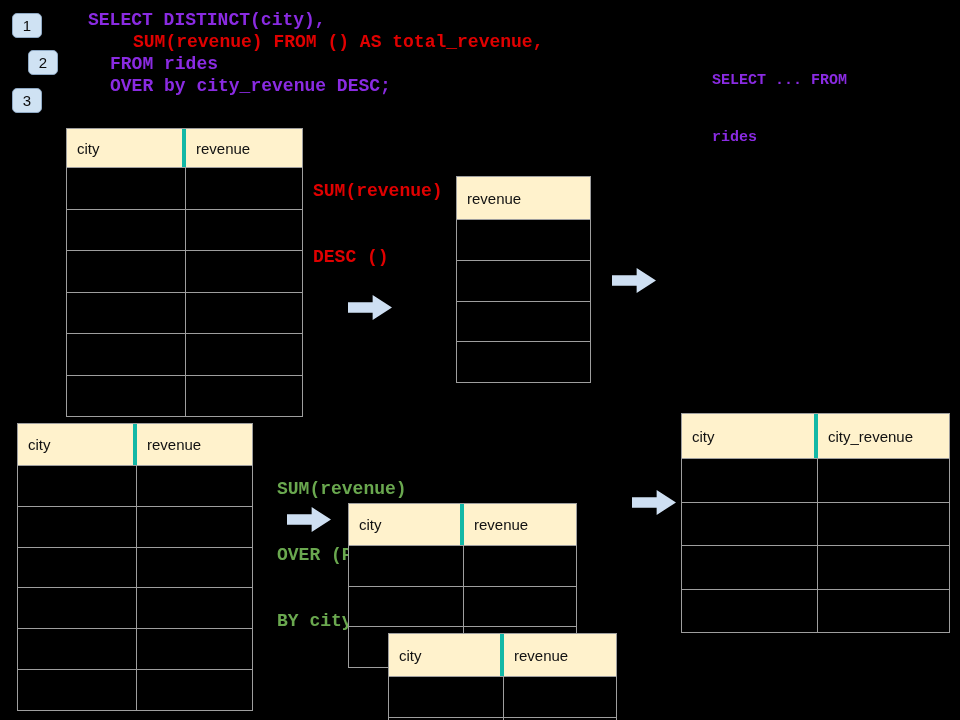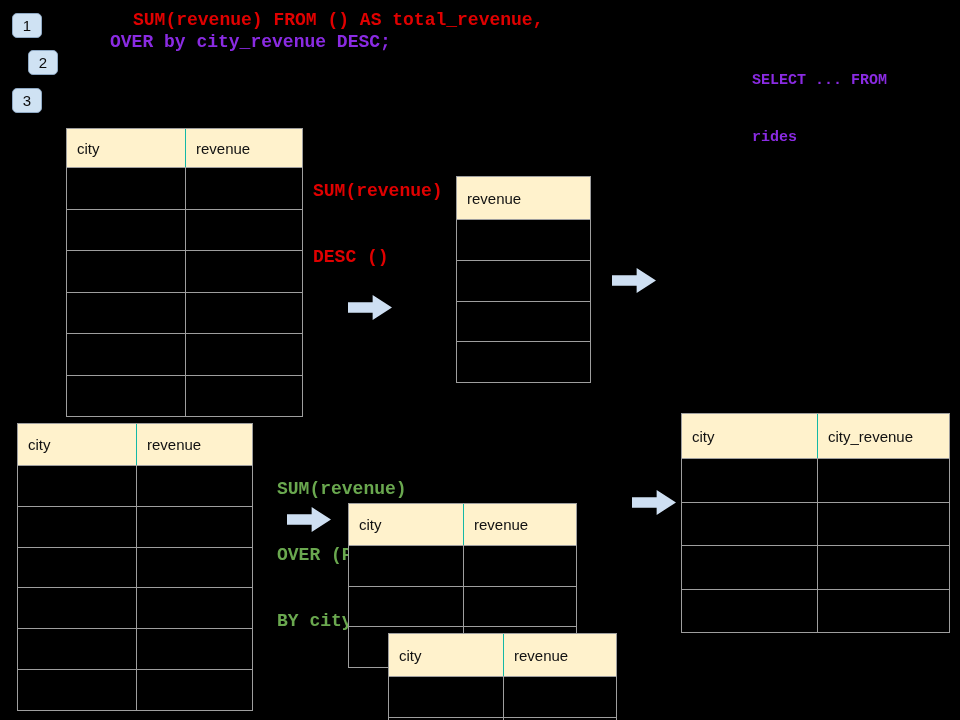--- a/index.html
+++ b/index.html
@@ -14,21 +14,21 @@
     font-size:18px;line-height:22px;white-space:pre;
   }
   .indent1{margin-left:45px;}
   .indent2{margin-left:22px;}
   .purple{color:#8A2BE2;}
   .red{color:#E00000;}
   .green{color:#6AA84F;}
   
   .annot{position:absolute;font-family:"Liberation Mono",monospace;font-weight:bold;white-space:pre;}
   .annot div{white-space:pre;}
-  #annot-select-from{left:752px;top:33px;font-size:15px;line-height:19px;}
+  #annot-select-from{left:712px;top:33px;font-size:15px;line-height:19px;}
   #annot-sum-over{left:313px;top:136px;font-size:18px;line-height:22px;}
   #annot-sum-partition{left:277px;top:434px;font-size:18px;line-height:22px;}
   
   .badge{
     position:absolute;width:30px;height:25px;background:#CFE2F3;
     border:1px solid #8FA9C4;border-radius:5px;box-sizing:border-box;
     display:flex;align-items:center;justify-content:center;
     font-size:15px;color:#0b0b0b;
   }
   
@@ -37,21 +37,21 @@
     border:1px solid #9E9E9E;display:flex;flex-direction:column;
   }
   .thead{
     display:flex;flex:0 0 var(--hh);background:#FFF2CC;
     border-bottom:1px solid #9E9E9E;
   }
   .hcell{
     box-sizing:border-box;display:flex;align-items:center;
     padding-left:10px;font-size:15px;color:#111;
   }
-  .hcell:first-child{width:var(--c1);border-right:1px solid #14b8a6;}
+  .hcell:first-child{width:var(--c1);border-right:4px solid #14b8a6;}
   .hcell:last-child{flex:1;}
   .hcell:only-child{width:auto;flex:1;border-right:none;}
   .tbody{flex:1;display:flex;flex-direction:column;}
   .trow{flex:1;display:flex;border-bottom:1px solid #9E9E9E;}
   .trow:last-child{border-bottom:none;}
   .tcell{box-sizing:border-box;}
   .tcell:first-child{width:var(--c1);border-right:1px solid #9E9E9E;}
   .tcell:last-child{flex:1;border-right:none;}
   .tcell:only-child{width:auto;flex:1;border-right:none;}
   
@@ -63,21 +63,23 @@
 </head>
 <body>
 
 <div id="stage">
 
   <div class="badge" style="left:12px;top:13px;">1</div>
   <div class="badge" style="left:28px;top:50px;">2</div>
   <div class="badge" style="left:12px;top:88px;">3</div>
 
   <div class="sqlblock">
+    <div class="sqlline purple">SELECT DISTINCT(city),</div>
     <div class="sqlline red indent1">SUM(revenue) FROM () AS total_revenue,</div>
+    <div class="sqlline purple indent2">FROM rides</div>
     <div class="sqlline purple indent2">OVER by city_revenue DESC;</div>
   </div>
 
   <div id="annot-select-from" class="annot purple">
     <div>SELECT ... FROM</div>
     <div>rides</div>
   </div>
 
   <div id="annot-sum-over" class="annot red">
     <div>SUM(revenue)</div>

